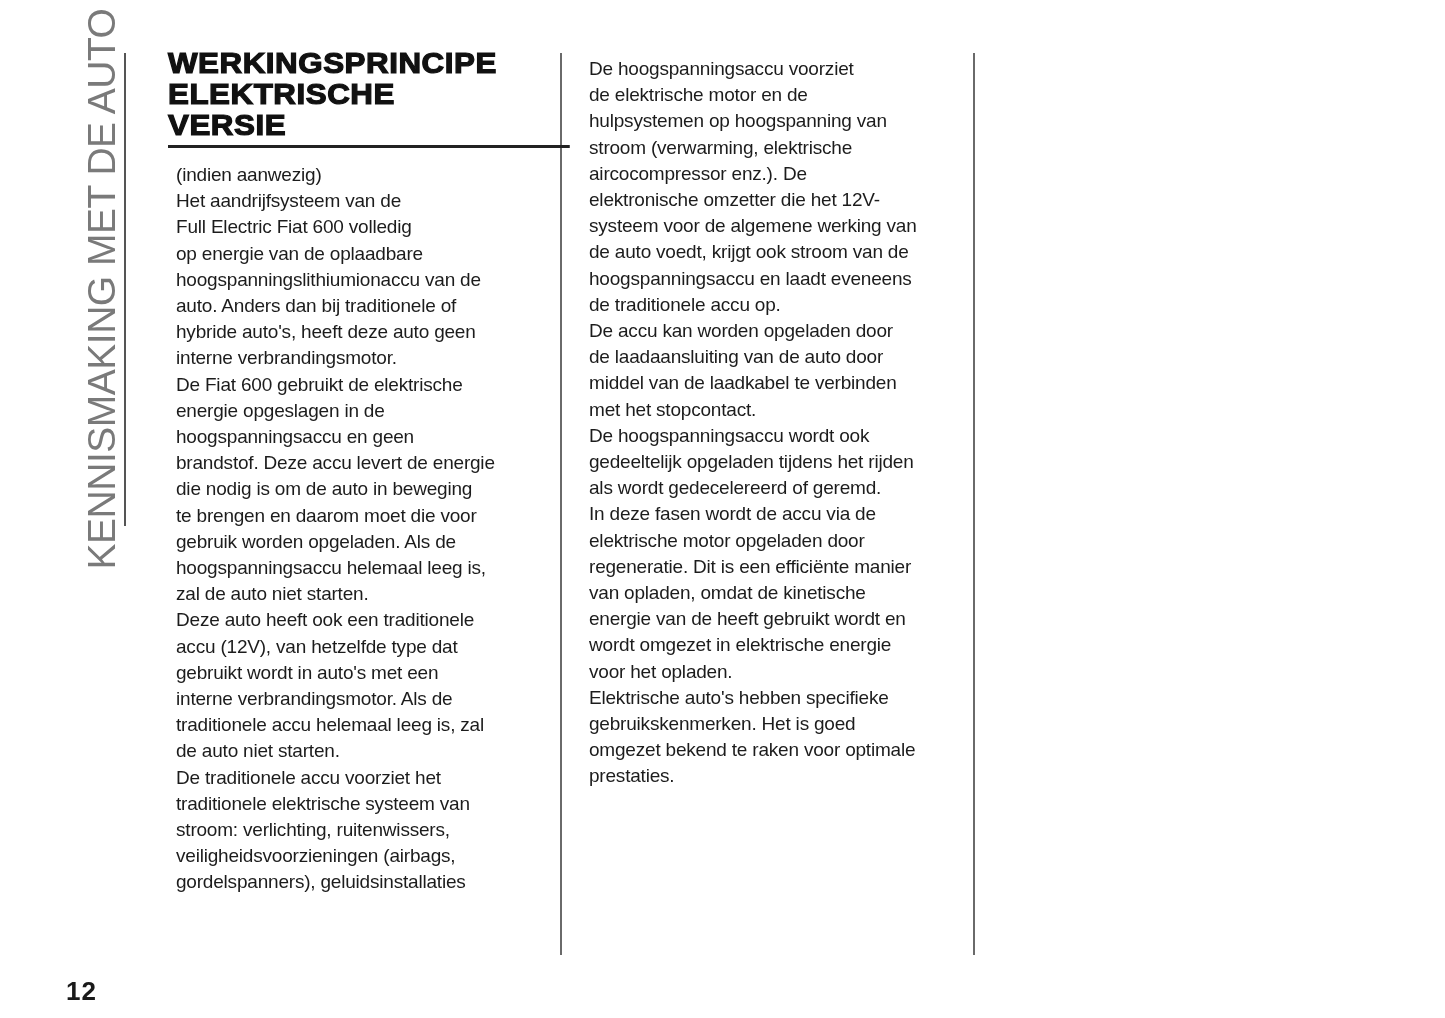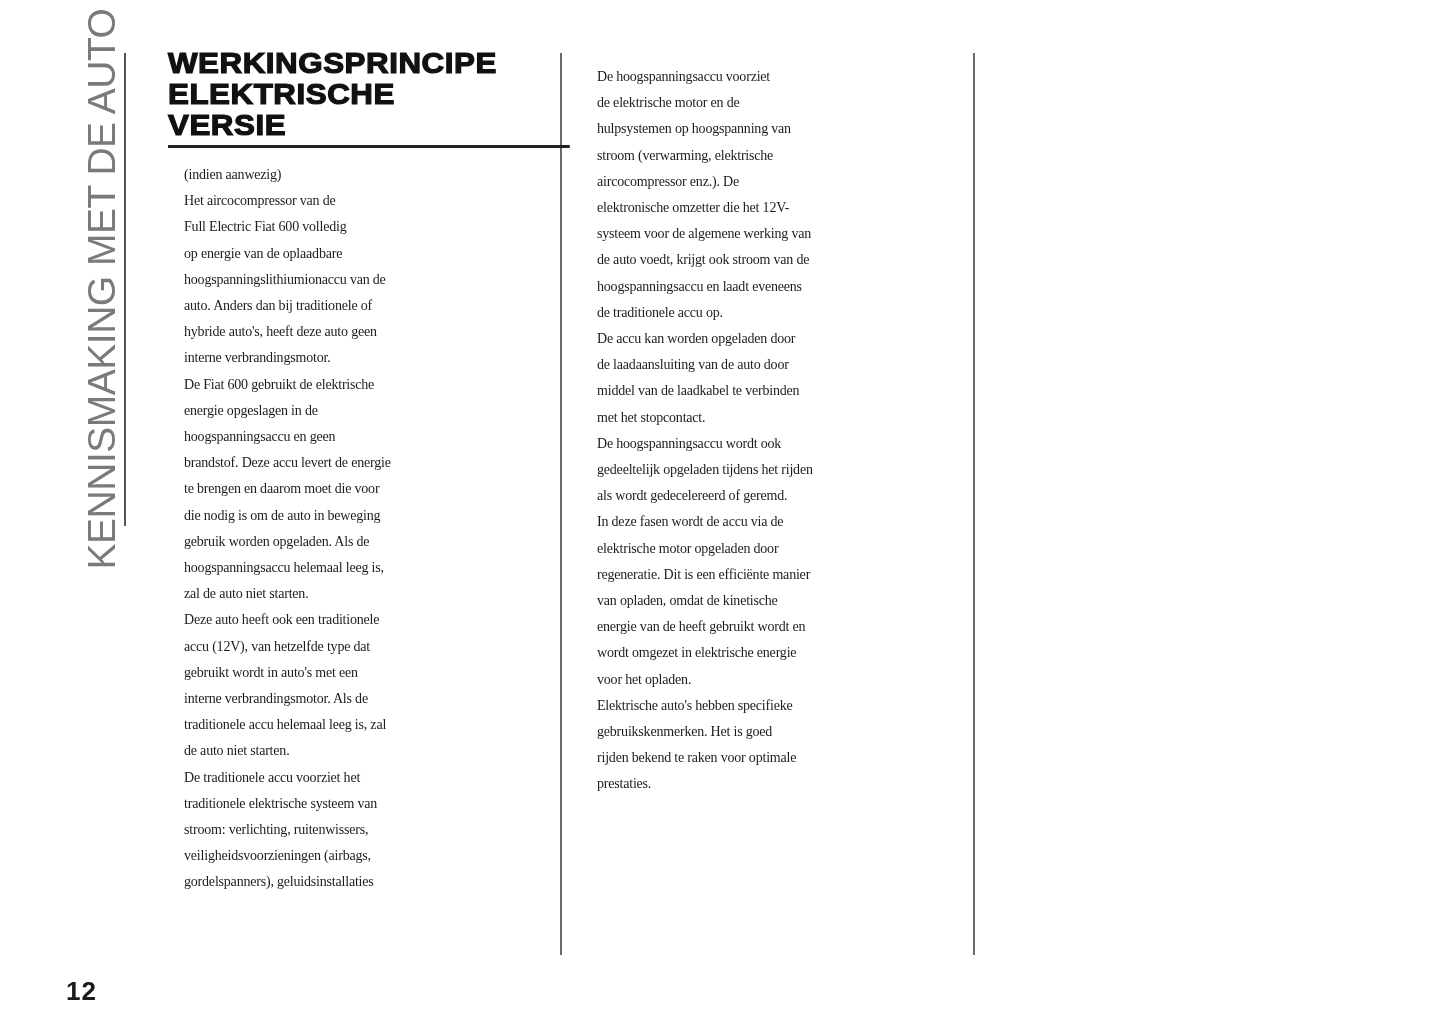--- a/index.html
+++ b/index.html
@@ -82,25 +82,25 @@
       padding-bottom: 4px;
       border-bottom: 3px solid #222222;
       width: 372px;
       transform: scaleX(1.08);
       transform-origin: left top;
       -webkit-text-stroke: 1.2px #111111;
     }
     .heading span { display: block; }
 
     .body-text {
-      font-family: Liberation Serif, serif;
-      font-size: 14px;
+      font-family: Liberation Sans, sans-serif;
+      font-size: 19px;
       line-height: 26.2px;
       color: #1c1c1c;
-      margin: 16px;
+      margin: 8px;
       letter-spacing: -0.2px;
     }
     .c1 .body-text.first { margin-top: 14px; }
     .body-text .line { display: block; white-space: nowrap; }
   </style>
 </head>
 <body>
 
 <div class="side-title">
   <span>KENNISMAKING MET DE AUTO</span>
@@ -111,33 +111,33 @@
 <div class="col-divider d2"></div>
 
 <div class="column c1">
   <h1 class="heading">
     <span>WERKINGSPRINCIPE</span>
     <span>ELEKTRISCHE</span>
     <span>VERSIE</span>
   </h1>
   <p class="body-text first">
     <span class="line">(indien aanwezig)</span>
-    <span class="line">Het aircocompressor van de</span>
+    <span class="line">Het aandrijfsysteem van de</span>
     <span class="line">Full Electric Fiat 600 volledig</span>
     <span class="line">op energie van de oplaadbare</span>
     <span class="line">hoogspanningslithiumionaccu van de</span>
     <span class="line">auto. Anders dan bij traditionele of</span>
     <span class="line">hybride auto's, heeft deze auto geen</span>
     <span class="line">interne verbrandingsmotor.</span>
     <span class="line">De Fiat 600 gebruikt de elektrische</span>
     <span class="line">energie opgeslagen in de</span>
     <span class="line">hoogspanningsaccu en geen</span>
     <span class="line">brandstof. Deze accu levert de energie</span>
+    <span class="line">die nodig is om de auto in beweging</span>
     <span class="line">te brengen en daarom moet die voor</span>
-    <span class="line">die nodig is om de auto in beweging</span>
     <span class="line">gebruik worden opgeladen. Als de</span>
     <span class="line">hoogspanningsaccu helemaal leeg is,</span>
     <span class="line">zal de auto niet starten.</span>
     <span class="line">Deze auto heeft ook een traditionele</span>
     <span class="line">accu (12V), van hetzelfde type dat</span>
     <span class="line">gebruikt wordt in auto's met een</span>
     <span class="line">interne verbrandingsmotor. Als de</span>
     <span class="line">traditionele accu helemaal leeg is, zal</span>
     <span class="line">de auto niet starten.</span>
     <span class="line">De traditionele accu voorziet het</span>
@@ -169,18 +169,18 @@
     <span class="line">als wordt gedecelereerd of geremd.</span>
     <span class="line">In deze fasen wordt de accu via de</span>
     <span class="line">elektrische motor opgeladen door</span>
     <span class="line">regeneratie. Dit is een efficiënte manier</span>
     <span class="line">van opladen, omdat de kinetische</span>
     <span class="line">energie van de heeft gebruikt wordt en</span>
     <span class="line">wordt omgezet in elektrische energie</span>
     <span class="line">voor het opladen.</span>
     <span class="line">Elektrische auto's hebben specifieke</span>
     <span class="line">gebruikskenmerken. Het is goed</span>
-    <span class="line">rijden bekend te raken voor optimale</span>
+    <span class="line">omgezet bekend te raken voor optimale</span>
     <span class="line">prestaties.</span>
   </p>
 </div>
 
 <div class="page-number">12</div>
 
 </body></html>

